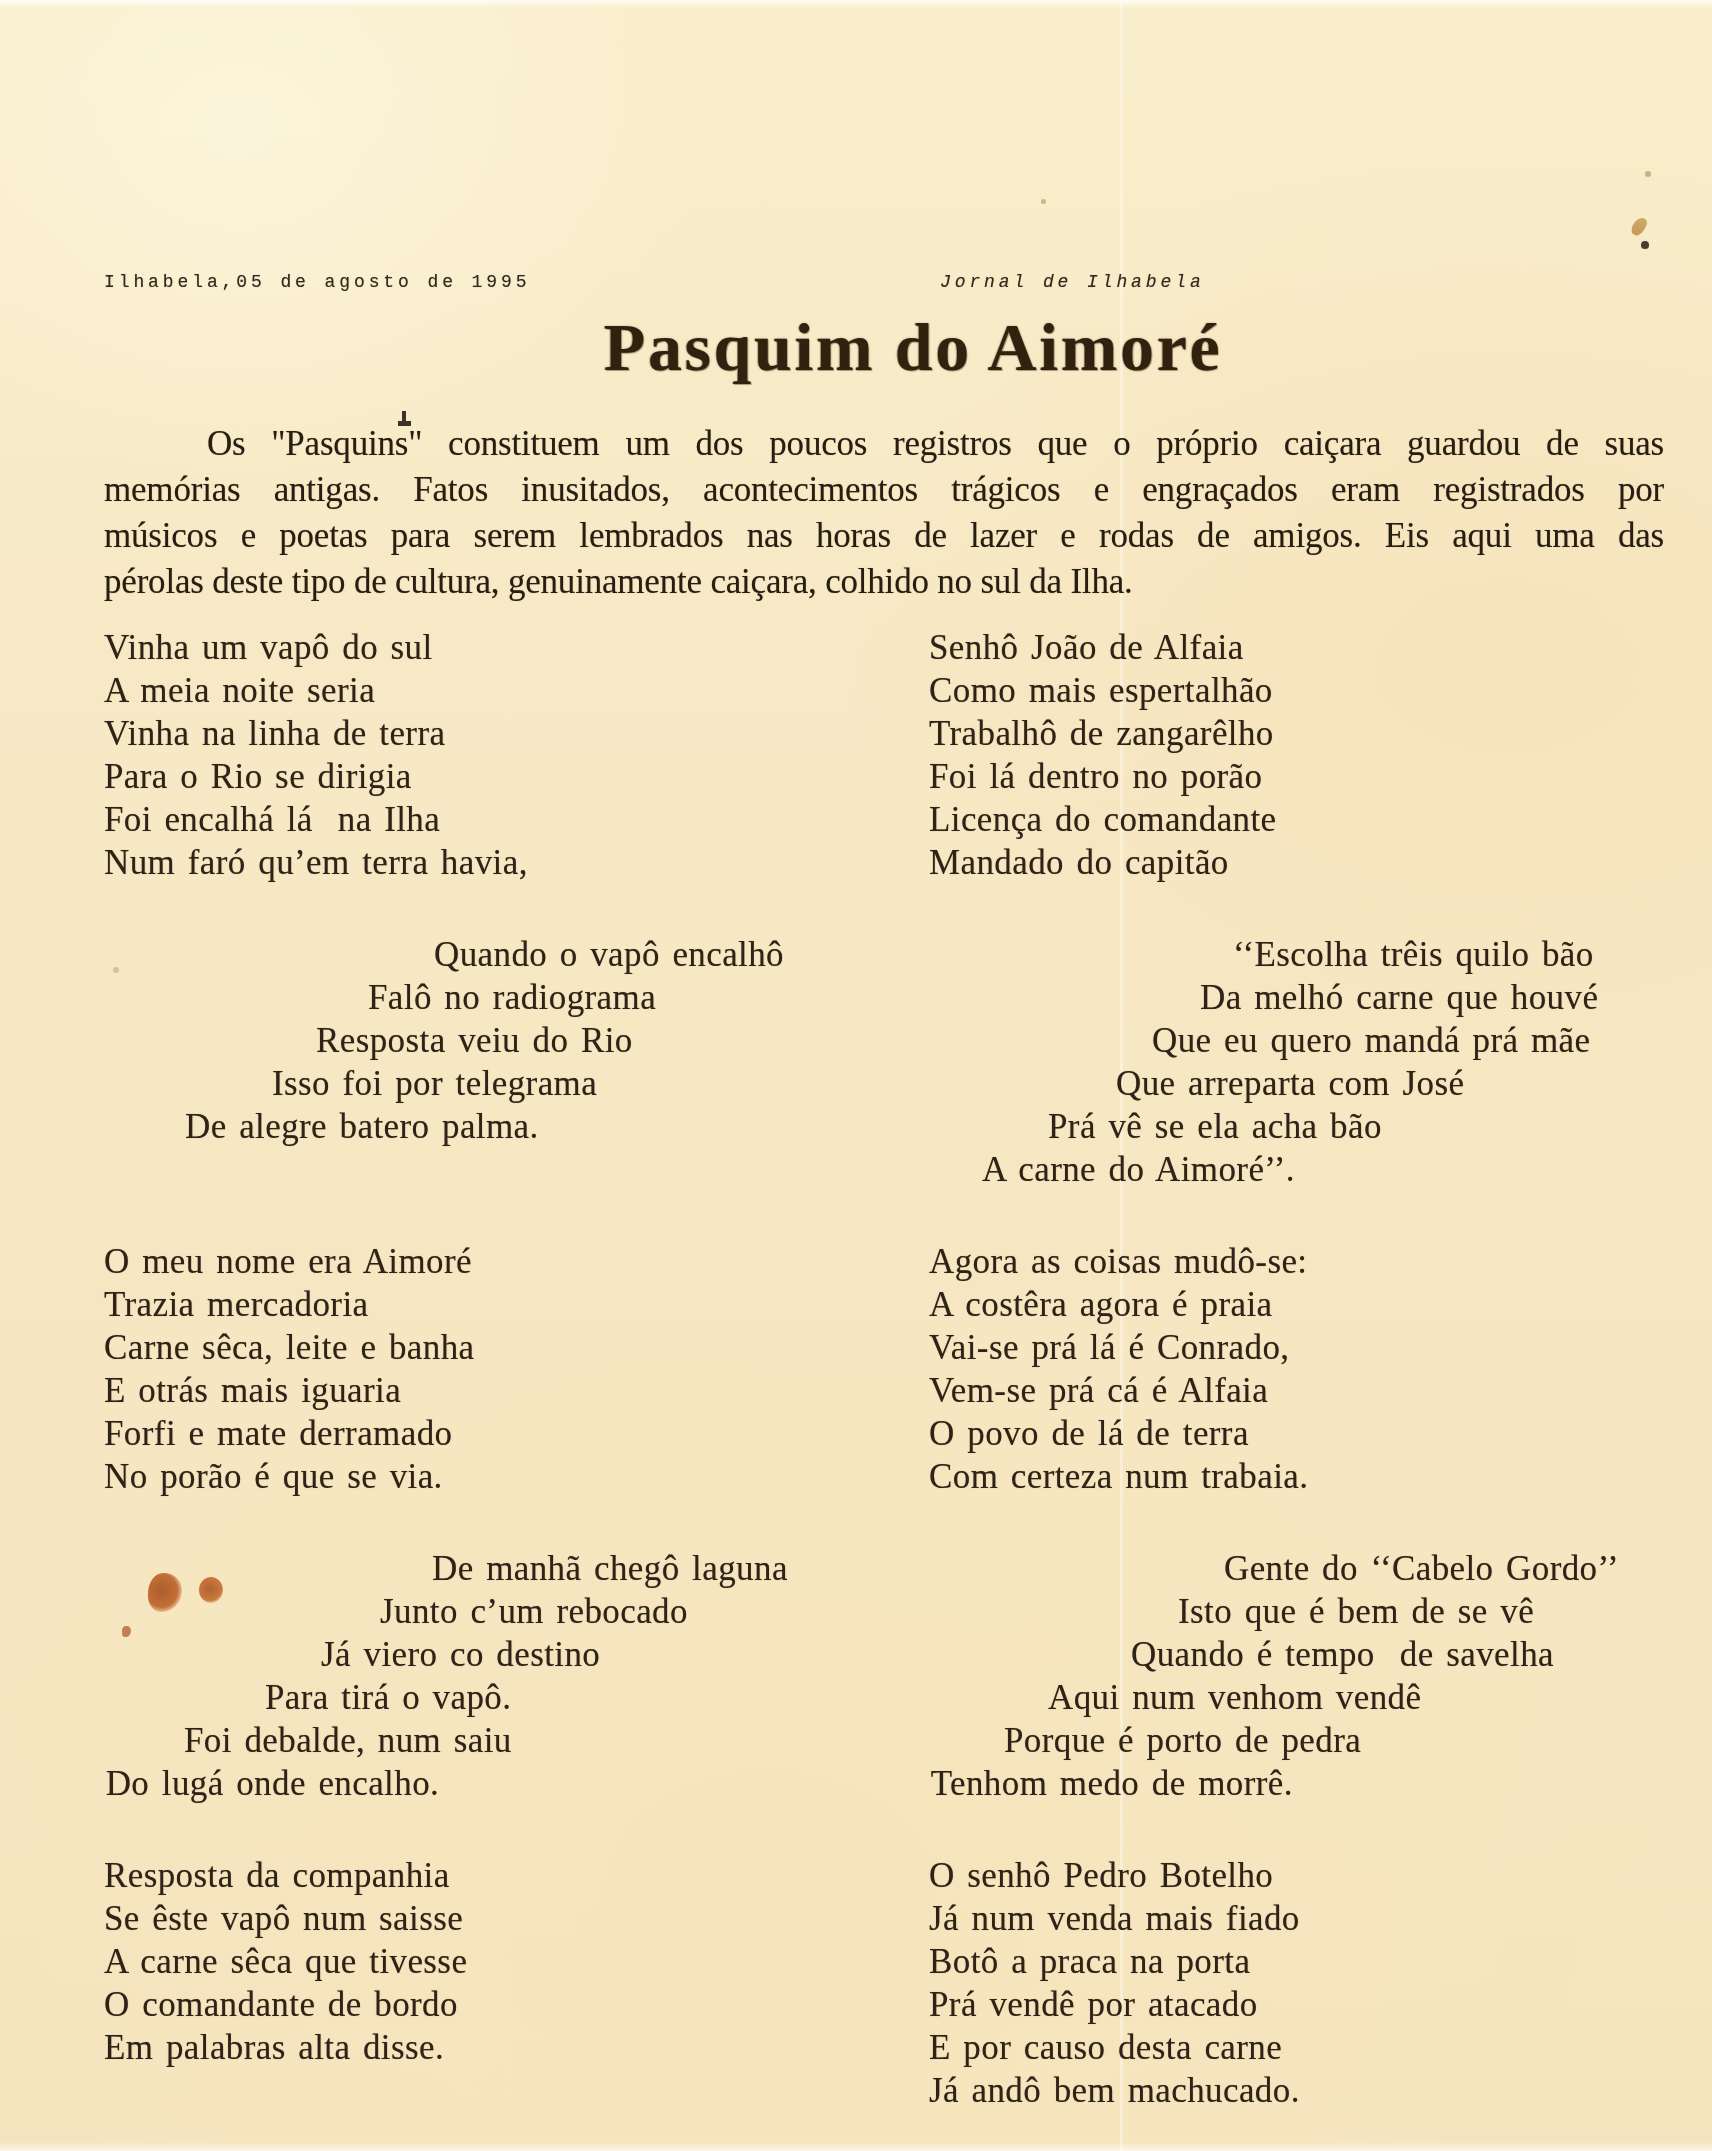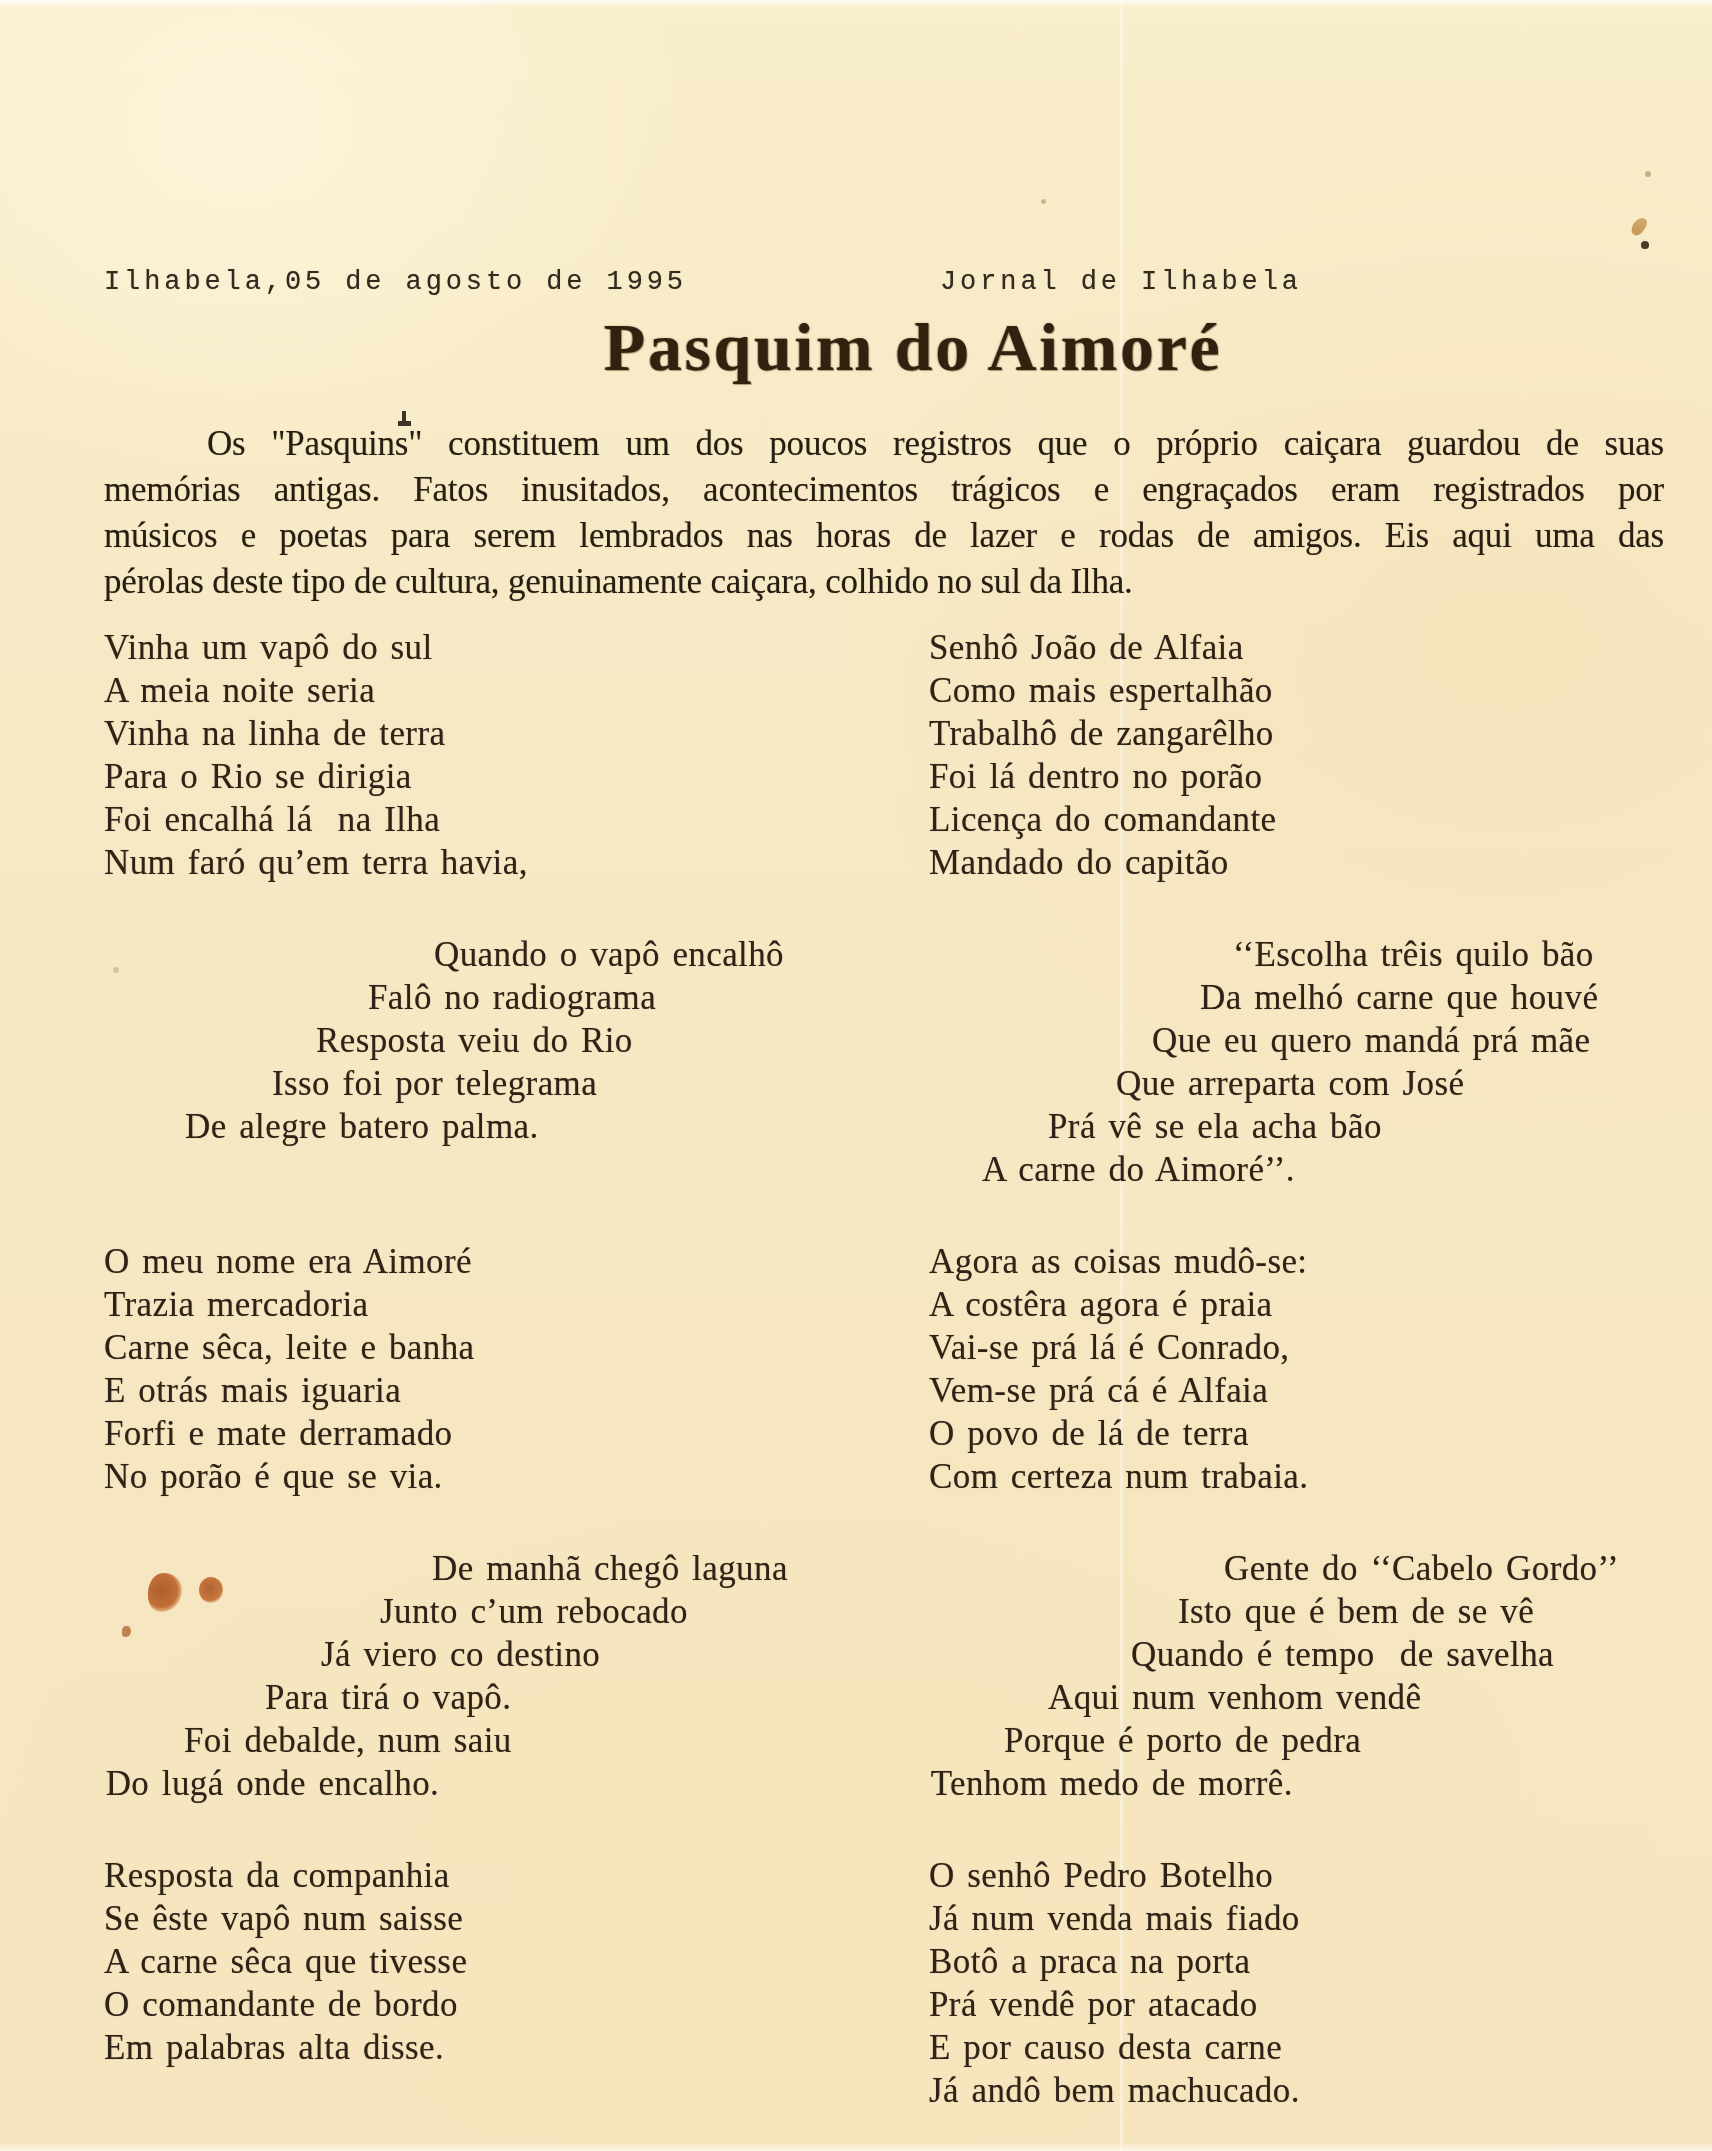--- a/index.html
+++ b/index.html
@@ -29,28 +29,28 @@
   .crease {
     position: absolute; top: 0; bottom: 0; left: 1120px; width: 2.6px;
     background: rgba(255,253,244,.42);
   }
 
   
   .header-row { position: absolute; top: 265px; left: 0; width: 1712px; height: 36px; }
   .dateline, .masthead {
     position: absolute; top: 0;
     font-family: "Liberation Mono", "DejaVu Sans Mono", monospace;
-    font-size: 27px; line-height: 34px;
+    font-size: 18px; line-height: 34px;
     letter-spacing: 3.9px;
     color: #332a1f;
     text-shadow: 0 0 0.9px rgba(51,42,31,.45);
     white-space: pre;
   }
   .dateline { left: 104px; }
-  .masthead { left: 940px; }
+  .masthead { left: 940px; font-style: italic; }
 
   
   .title {
     position: absolute; top: 313px; left: 0; width: 1712px;
     padding-left: 114px; box-sizing: border-box;
     margin: 0;
     text-align: center;
     font-size: 68px; line-height: 1; font-weight: bold;
     letter-spacing: 2.6px;
     color: #31210f;

